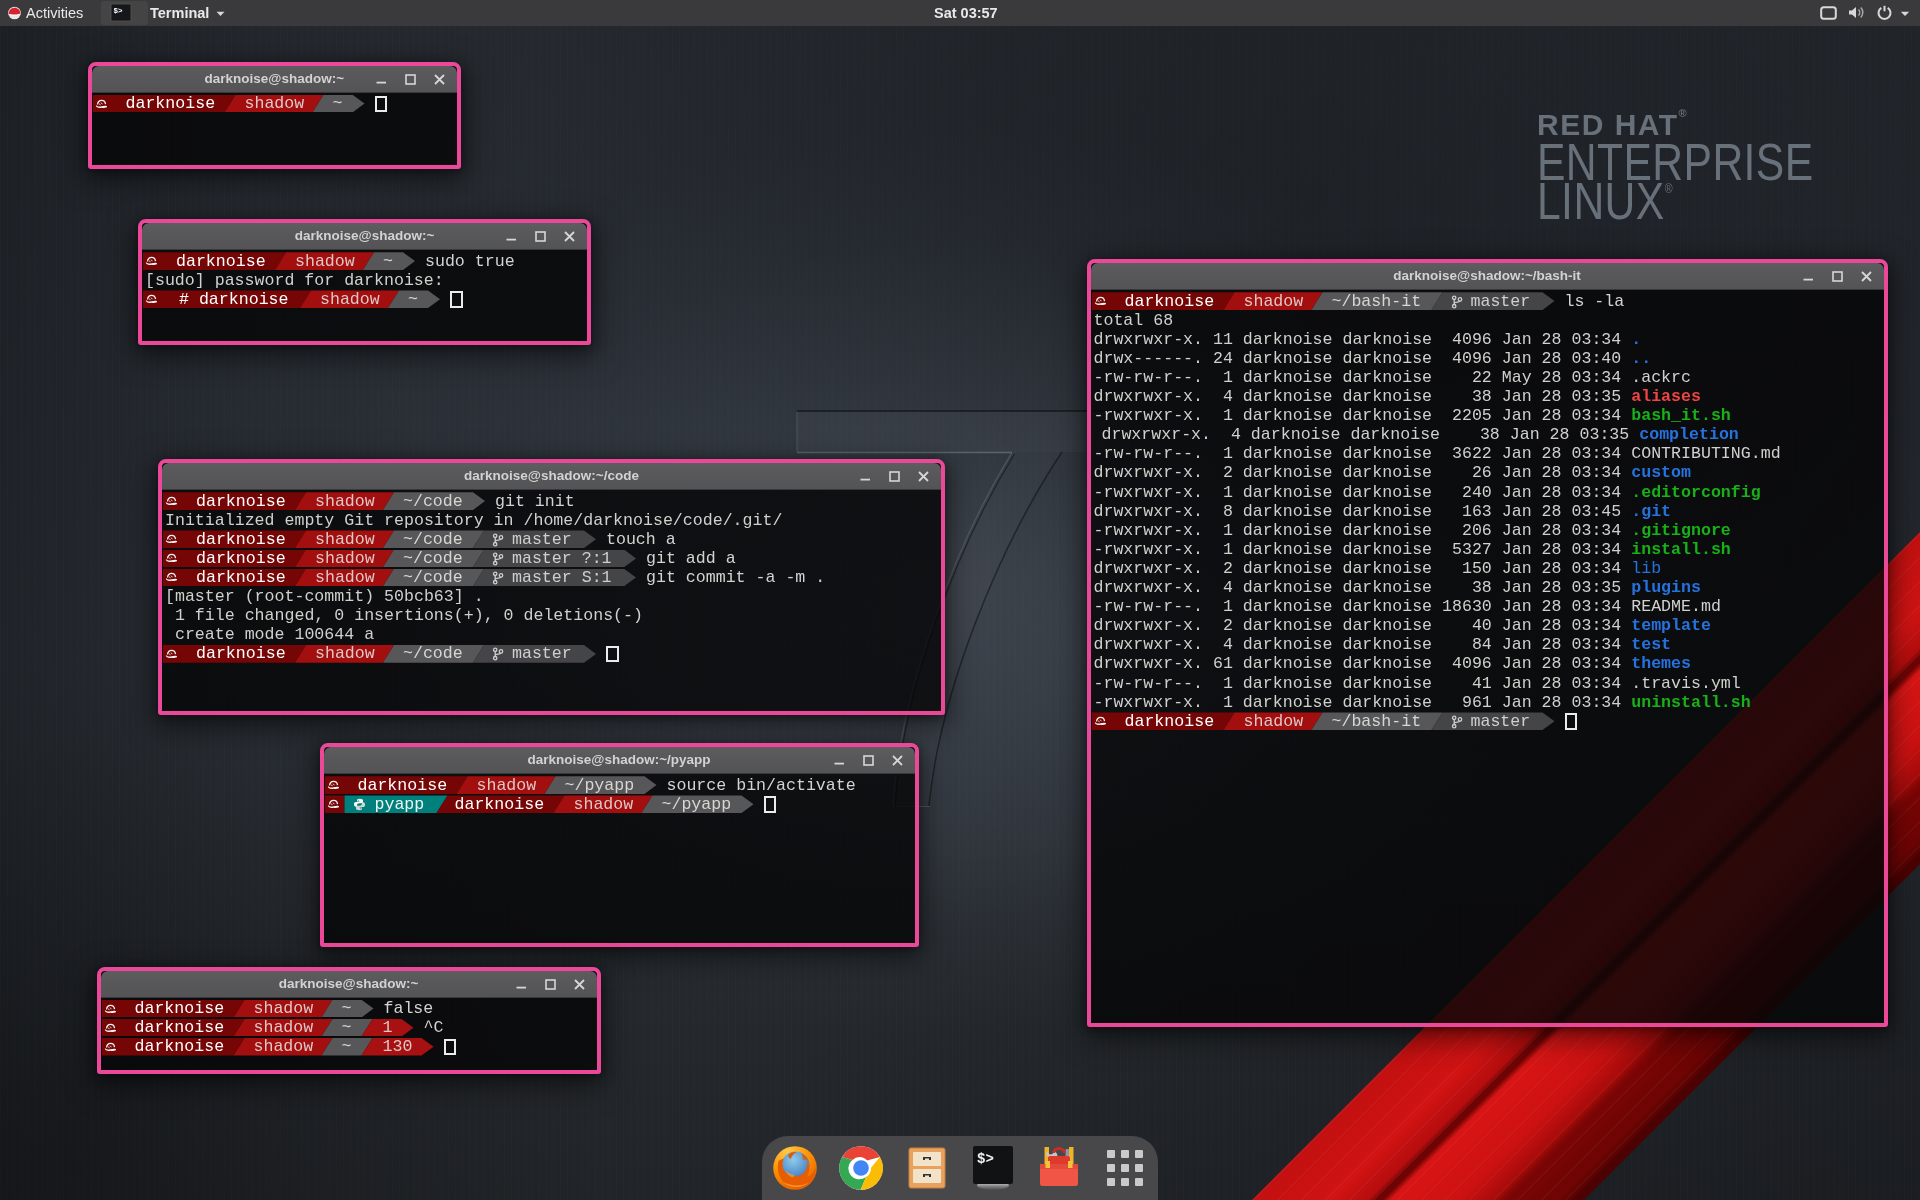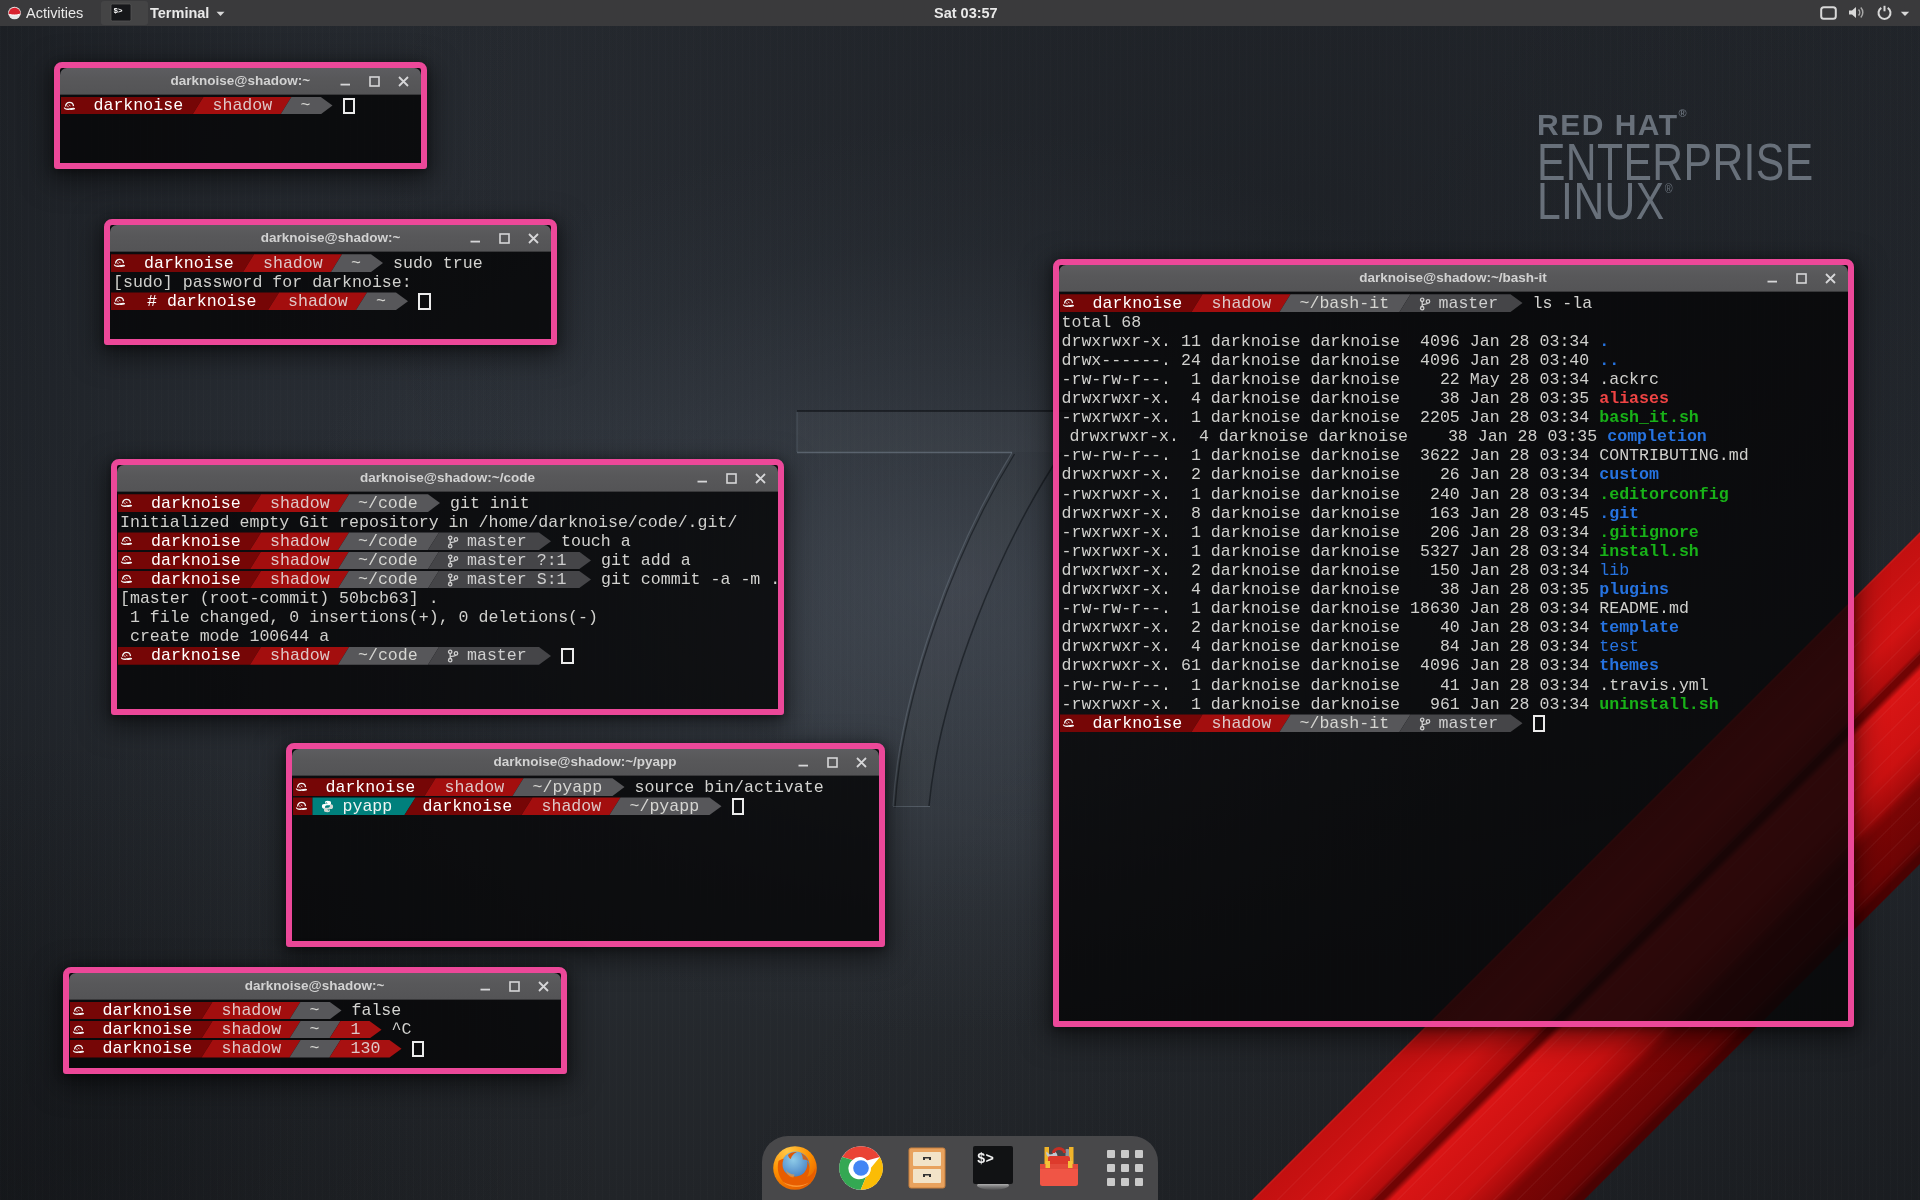--- a/index.html
+++ b/index.html
@@ -46,22 +46,22 @@
 #rh3 { position:absolute; left:0; top:171px; font-size:52px; letter-spacing:0.5px; white-space:nowrap; transform:scaleX(0.82); transform-origin:0 0; }
 .reg { font-size:11px; vertical-align:18px; }
 .reg2 { font-size:13px; vertical-align:26px; }
 
 
 #topbar { position:absolute; left:0; top:0; width:1920px; height:26px; background:#3a3a3c; z-index:50; }
 .tbt { position:absolute; top:0; line-height:26px; color:#e9e9e9; font-size:14.5px; }
 #clock { left:934px; font-weight:600; }
 
 
-.win { position:absolute; border:6px solid #ec4899; border-radius:8px 8px 3px 3px;
-  background:rgba(6,6,7,0.82); box-shadow:0 8px 28px 4px rgba(0,0,0,0.50), 0 2px 8px rgba(0,0,0,0.4); z-index:10; }
+.win { position:absolute; border:4px solid #ec4899; border-radius:8px 8px 3px 3px;
+  background:rgba(6,6,7,0.82); box-shadow:0 8px 28px 4px rgba(0,0,0,0.50), 0 2px 8px rgba(0,0,0,0.4); z-index:10;margin-left:34px; }
 .tbar { position:absolute; left:0; top:0; right:0; height:27px;
   background:linear-gradient(#5d5d60,#58585a 40%,#545456); border-bottom:1px solid #39393b;
   border-radius:7px 7px 0 0; }
 .ttl { position:absolute; left:0; right:0; text-align:center; line-height:26px;
   color:#d2d2d2; font-size:13.5px; font-weight:bold; }
 .wbtn { position:absolute; top:8px; }
 .tbody { position:absolute; left:0; top:28px; right:0; bottom:0;
   font-family:"Liberation Mono", monospace; font-size:16.6px; }
 .row { position:absolute; left:1px; right:0; height:19.1px; }
 .sg { position:absolute; left:0; top:0.8px; height:17.6px; }
@@ -200,21 +200,21 @@
             <path d="M1 6.9 C2.2 8.3 4.4 8.8 6.4 8.3 C8.4 7.8 10.2 7.5 11.5 7.9 C12.4 8.2 12.2 9 11.2 9.5 C9.9 10.1 8 10.1 6.6 9.7 C5 10.2 3.2 10 2 9.2 C1.1 8.6 0.7 7.6 1 6.9 Z" fill="#f4f4f4"></path>
             <path d="M4.1 5.9 l1.5 0.9 M6.1 4.6 l1.2 1.6" stroke="#f4f4f4" stroke-width="0.9" fill="none"></path>
           </svg>
           <span class="tx" style="left:36px;color:#ffffff"># darknoise</span>
           <span class="tx" style="left:177px;color:#dec8c8">shadow</span>
           <span class="tx" style="left:265px;color:#d6d6d2">~</span>
           <div class="cur" style="left:307px"></div>
         </div>
       </div>
 </div>
-    <div class="win" style="left:111.0px;top:459.0px;width:673px;height:256.0px">
+    <div class="win" style="left:124px;top:459.0px;width:787px;height:256.0px">
 <div class="tbar">
         <span class="ttl">darknoise@shadow:~/code</span>
 <svg class="wbtn" style="right:70px" width="11" height="11" viewBox="0 0 11 11">
           <path d="M0.5 8.6 H10" stroke="#d6d6d8" stroke-width="1.8"></path>
         </svg>
 <svg class="wbtn" style="right:41px" width="11" height="11" viewBox="0 0 11 11">
           <rect x="1" y="1" width="9" height="9" fill="none" stroke="#d6d6d8" stroke-width="1.6"></rect>
         </svg>
 <svg class="wbtn" style="right:12px" width="11" height="11" viewBox="0 0 11 11">
           <path d="M1 1 L10 10 M10 1 L1 10" stroke="#d6d6d8" stroke-width="1.8"></path>
@@ -541,21 +541,21 @@
         <div class="row" style="top:287.0px">
           <span class="tx" style="left:2px;color:#d0d0cd">drwxrwxr-x.  4 darknoise darknoise    38 Jan 28 03:35 <span style="color:#2673e0;font-weight:bold">plugins</span></span>
         </div>
         <div class="row" style="top:306.1px">
           <span class="tx" style="left:2px;color:#d0d0cd">-rw-rw-r--.  1 darknoise darknoise 18630 Jan 28 03:34 README.md</span>
         </div>
         <div class="row" style="top:325.2px">
           <span class="tx" style="left:2px;color:#d0d0cd">drwxrwxr-x.  2 darknoise darknoise    40 Jan 28 03:34 <span style="color:#2673e0;font-weight:bold">template</span></span>
         </div>
         <div class="row" style="top:344.3px">
-          <span class="tx" style="left:2px;color:#d0d0cd">drwxrwxr-x.  4 darknoise darknoise    84 Jan 28 03:34 <span style="color:#2673e0;font-weight:normal">test</span></span>
+          <span class="tx" style="left:2px;color:#d0d0cd">drwxrwxr-x.  4 darknoise darknoise    84 Jan 28 03:34 <span style="color:#2673e0;font-weight:bold">test</span></span>
         </div>
         <div class="row" style="top:363.4px">
           <span class="tx" style="left:2px;color:#d0d0cd">drwxrwxr-x. 61 darknoise darknoise  4096 Jan 28 03:34 <span style="color:#2673e0;font-weight:bold">themes</span></span>
         </div>
         <div class="row" style="top:382.5px">
           <span class="tx" style="left:2px;color:#d0d0cd">-rw-rw-r--.  1 darknoise darknoise    41 Jan 28 03:34 .travis.yml</span>
         </div>
         <div class="row" style="top:401.6px">
           <span class="tx" style="left:2px;color:#d0d0cd">-rwxrwxr-x.  1 darknoise darknoise   961 Jan 28 03:34 <span style="color:#18b218;font-weight:bold">uninstall.sh</span></span>
         </div>

